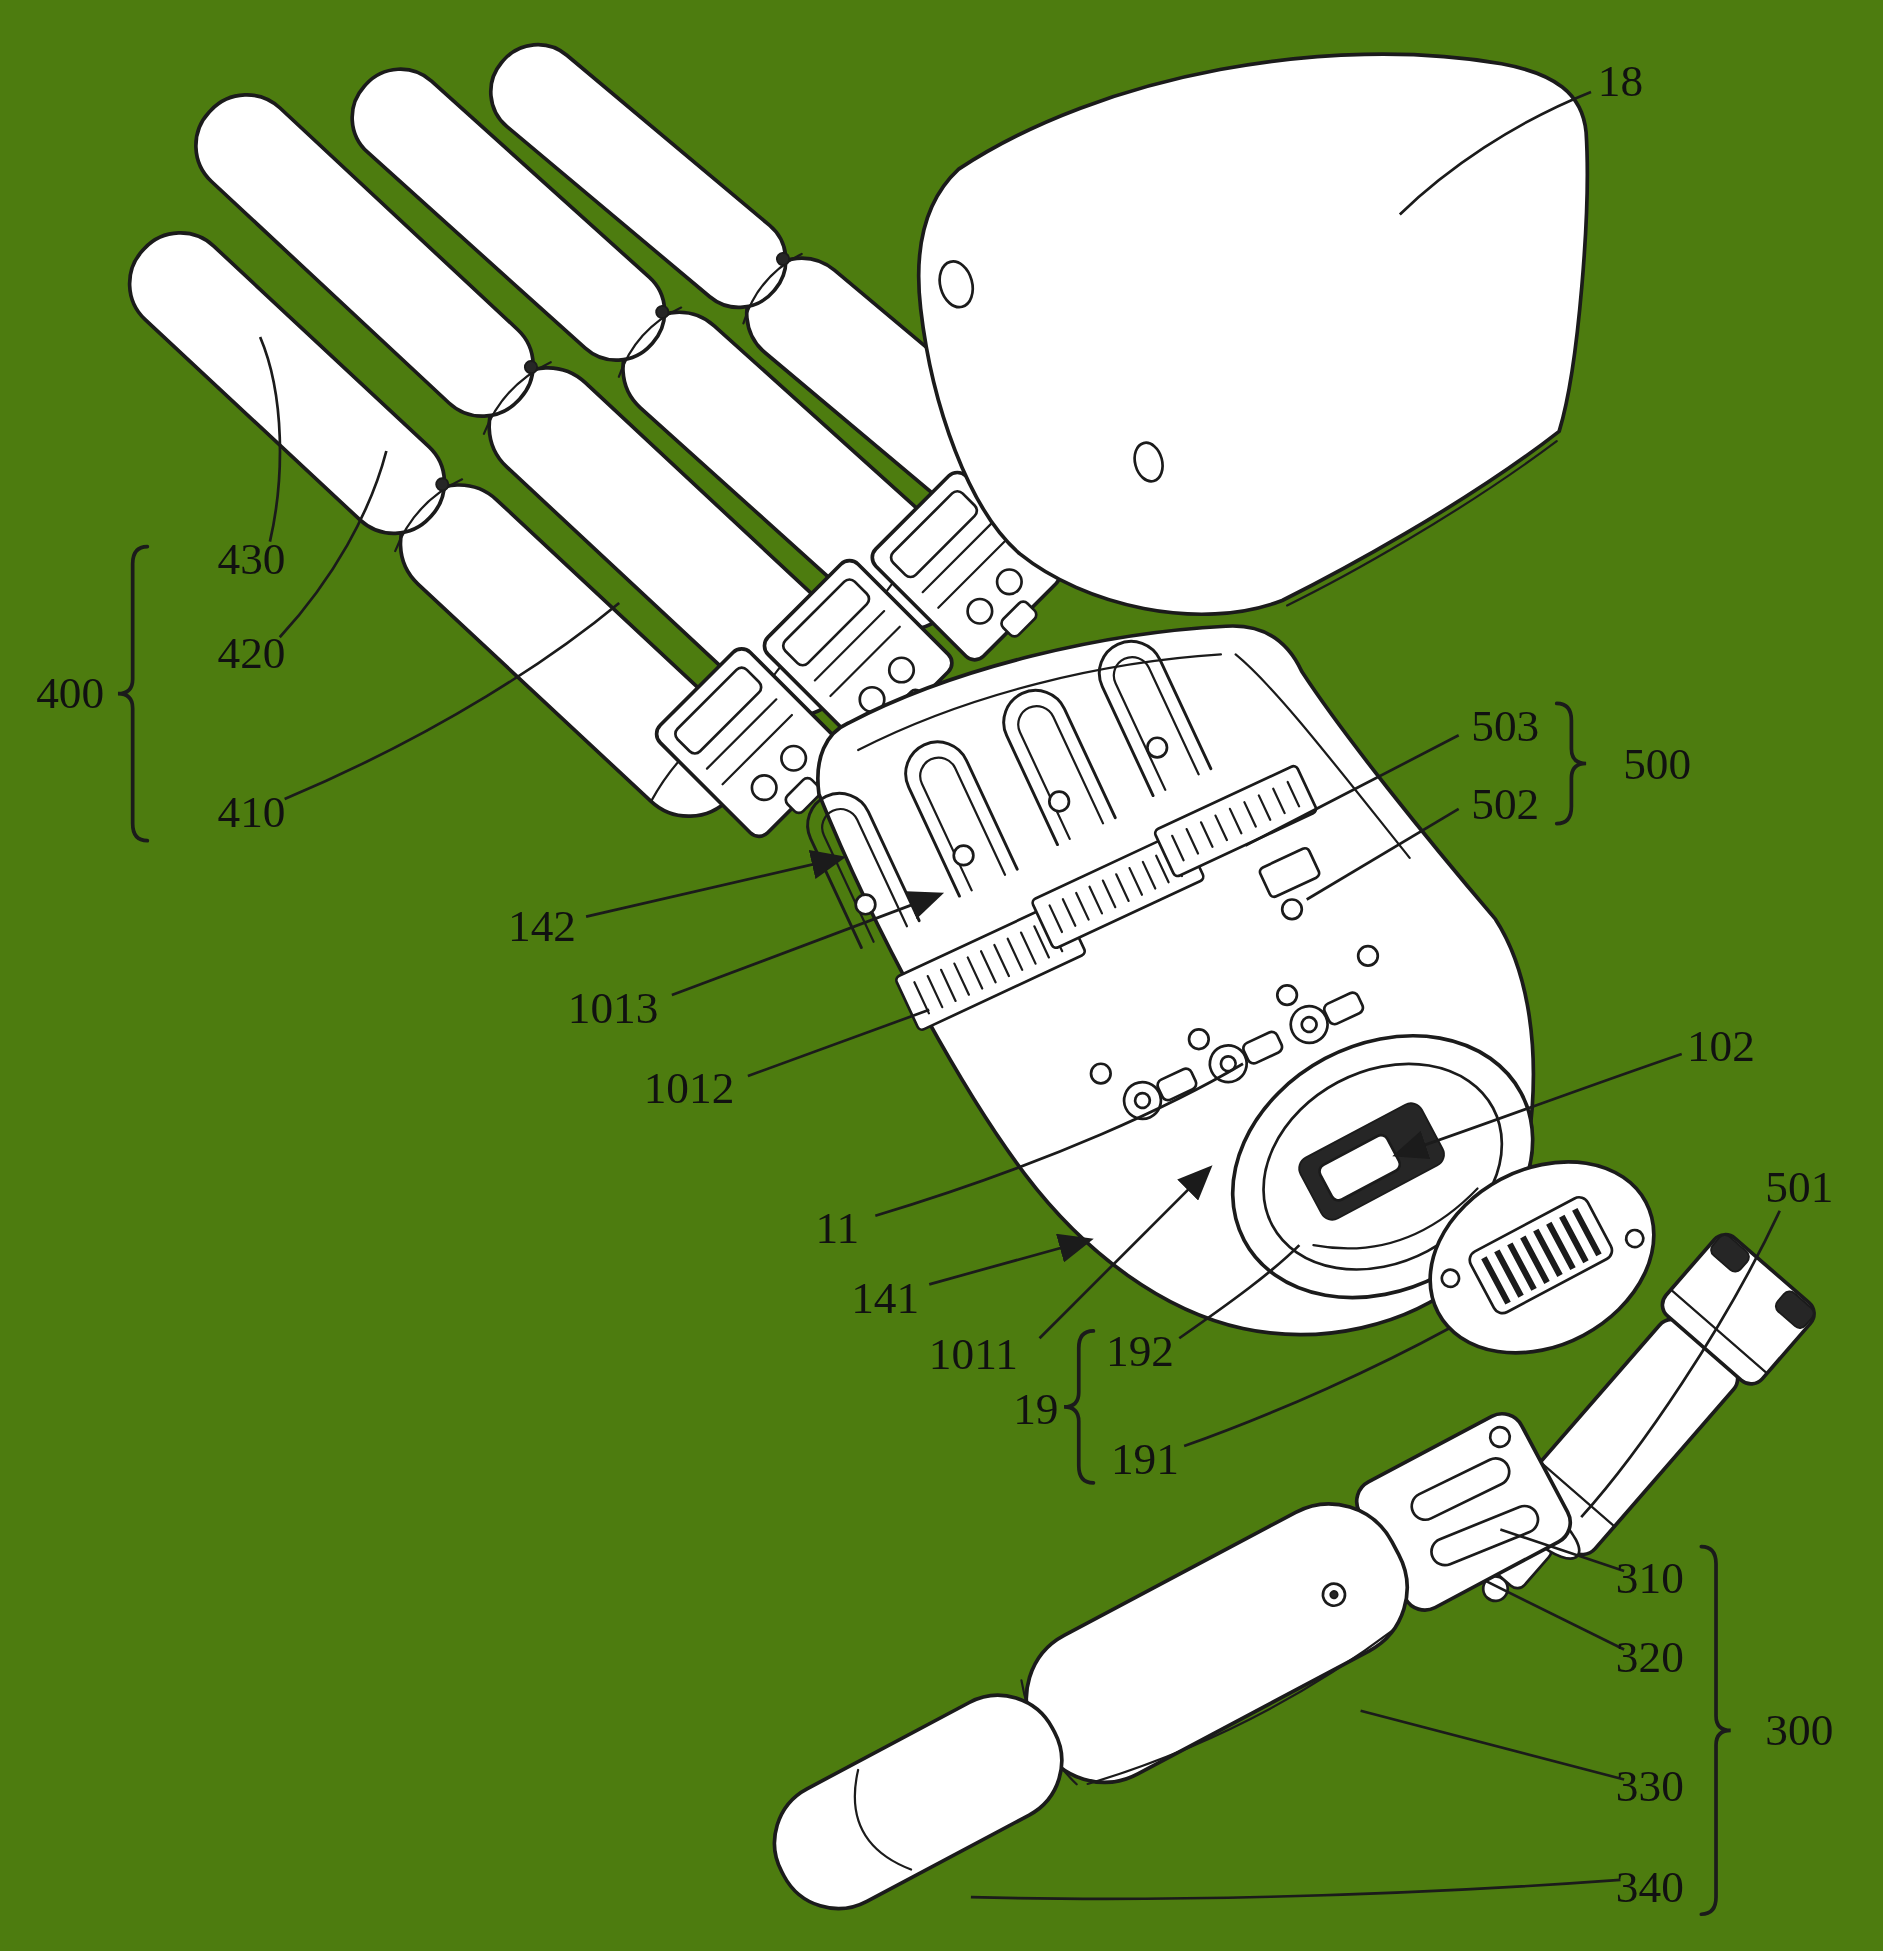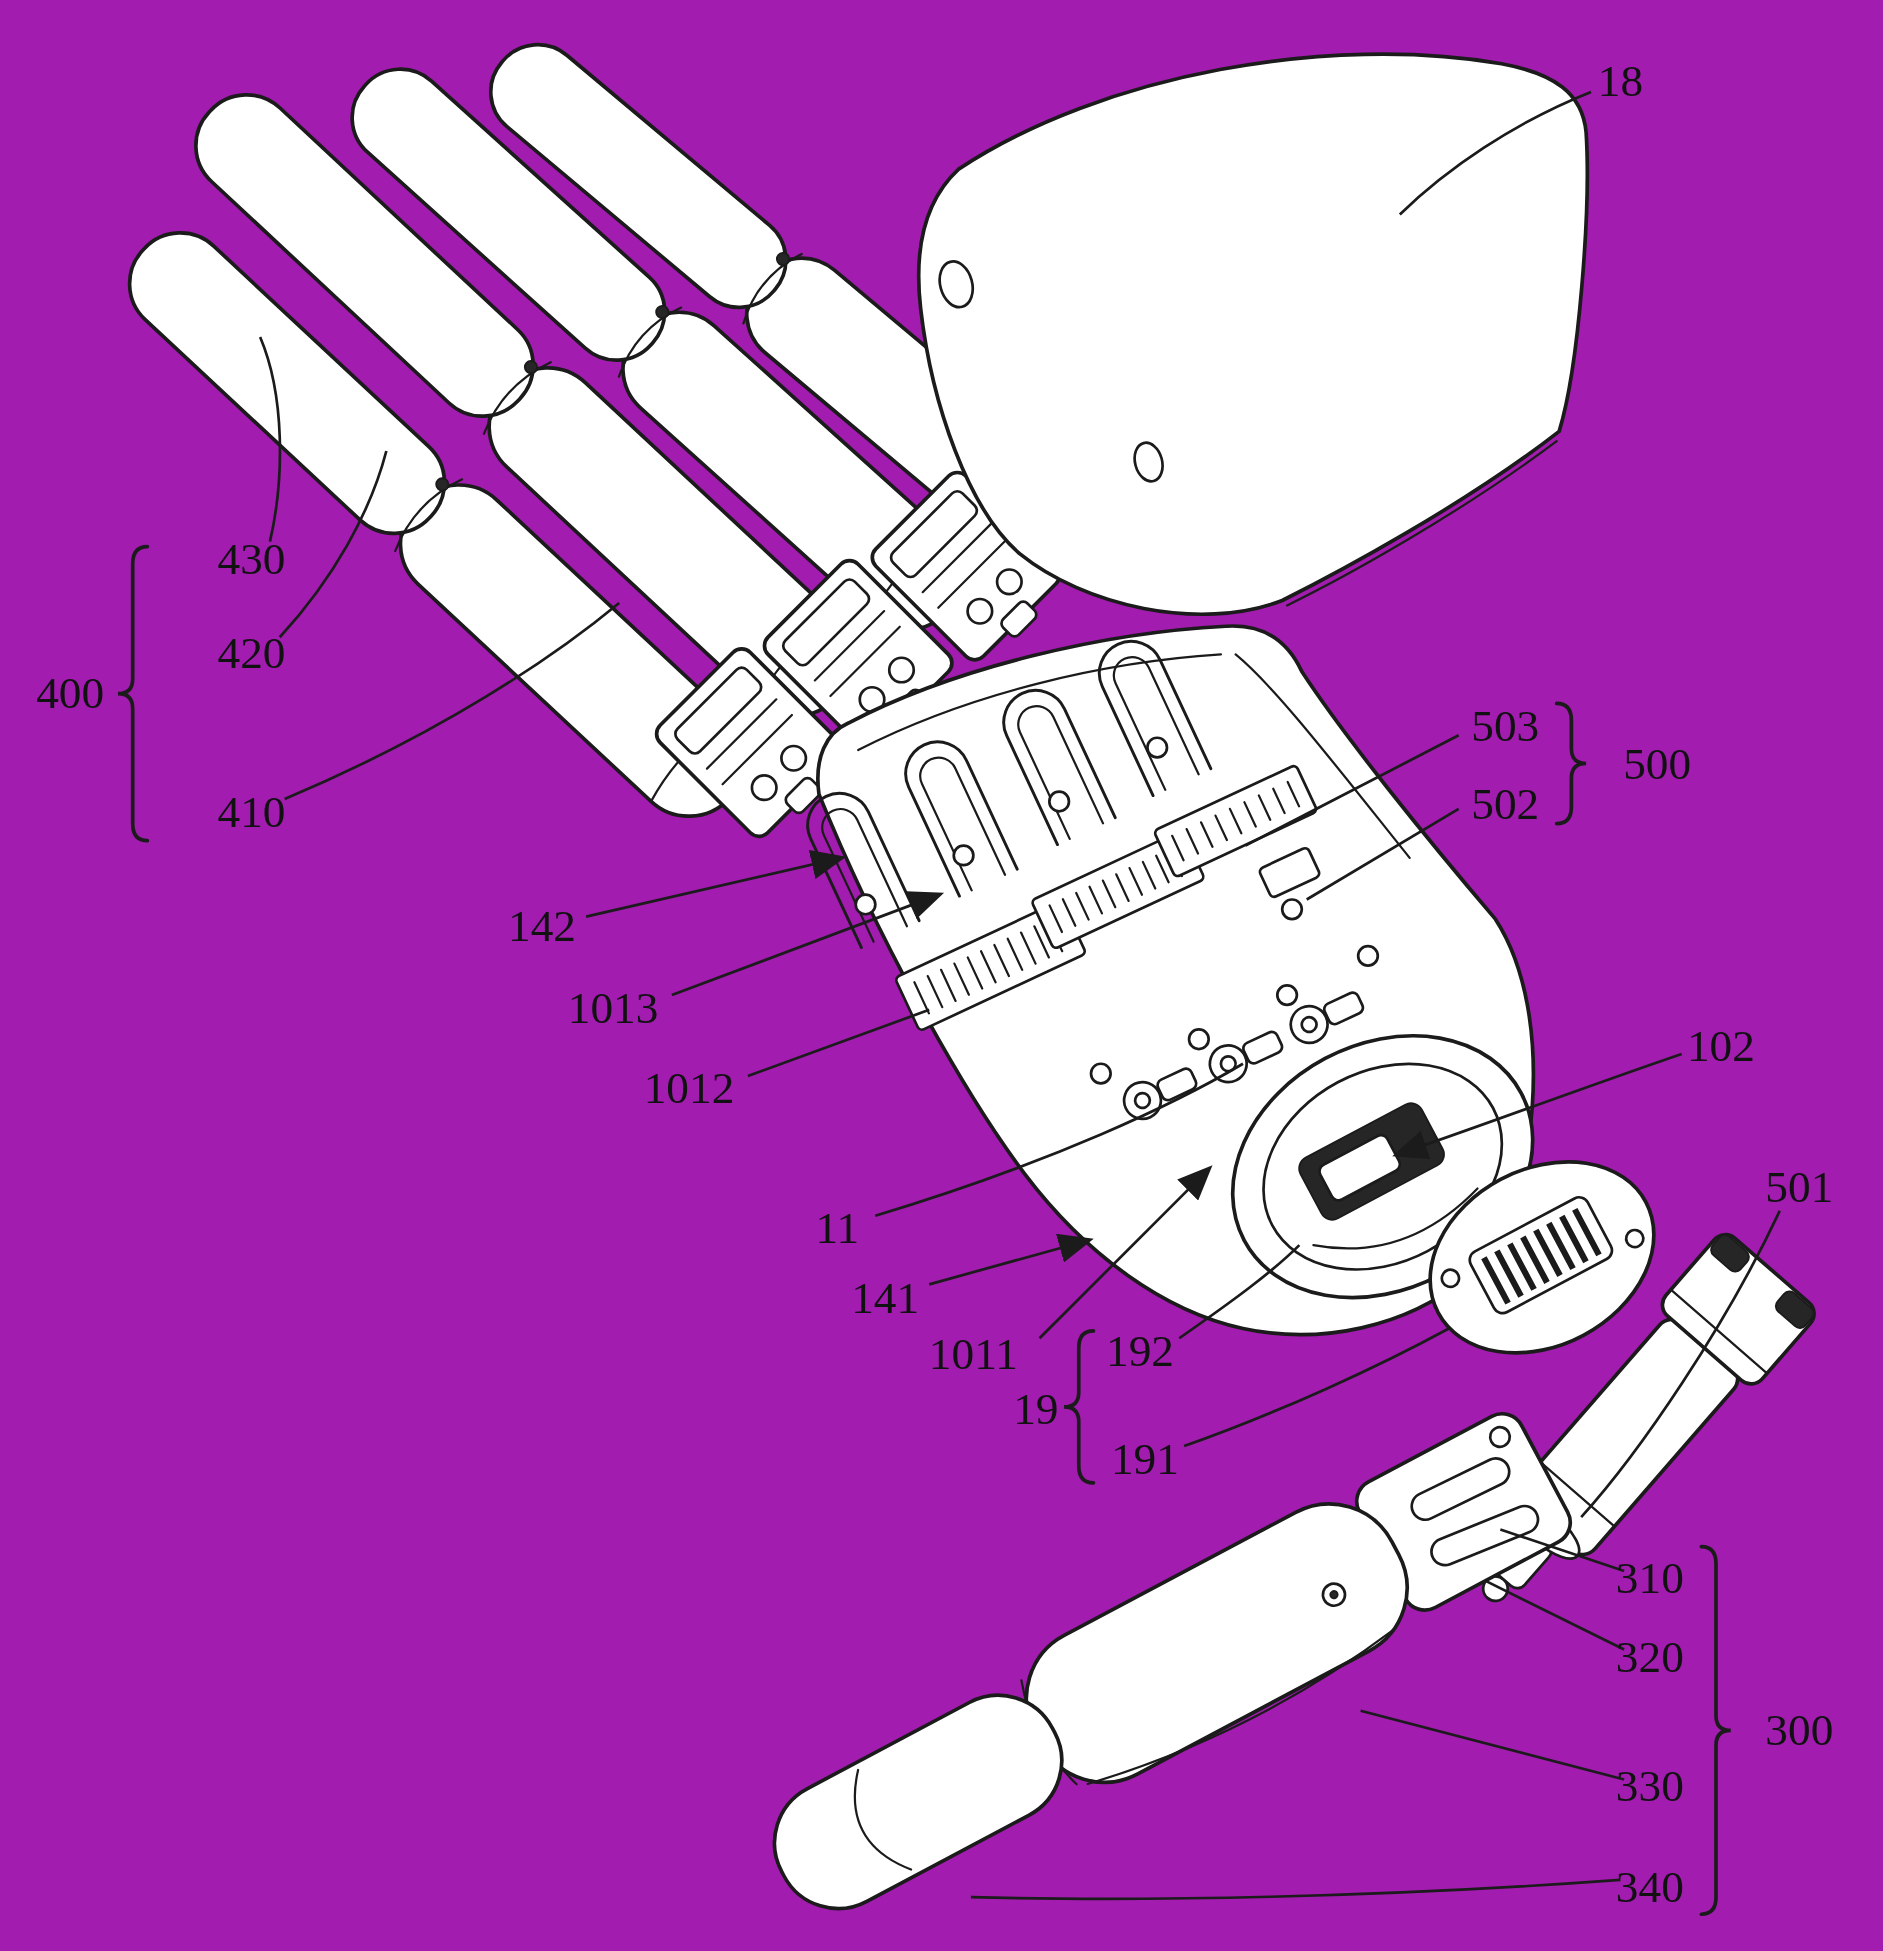--- a/index.html
+++ b/index.html
@@ -1,16 +1,16 @@
 <!DOCTYPE html>
 <html style="font-size:15px"><head>
 <meta charset="utf-8">
 <style>
   html,body{margin:0;padding:0;background:#ffffff;}
-  .stage{position:relative;width:1883px;height:1951px;background:#a21caf;overflow:hidden;}
+  .stage{position:relative;width:1883px;height:1951px;background:#4d7c0f;overflow:hidden;}
   svg{display:block;width:100%;height:100%;}
   .outline{fill:#ffffff;stroke:#1b1b1b;stroke-width:3;stroke-linejoin:round;stroke-linecap:round;}
   .fillpart{fill:#ffffff;stroke:#1b1b1b;stroke-width:2.2;stroke-linejoin:round;}
   .thin{fill:none;stroke:#1b1b1b;stroke-width:1.8;stroke-linecap:round;}
   .detail{fill:none;stroke:#1b1b1b;stroke-width:2.4;stroke-linecap:round;stroke-linejoin:round;}
   .dark{fill:#262626;stroke:#1b1b1b;stroke-width:1.5;}
   .leader{fill:none;stroke:#1b1b1b;stroke-width:2.2;}
   .brace{fill:none;stroke:#1b1b1b;stroke-width:3;stroke-linecap:round;}
   .lbl{font-family:"Liberation Serif","DejaVu Serif",serif;font-size:37px;fill:#111111;text-anchor:middle;}
 </style>

